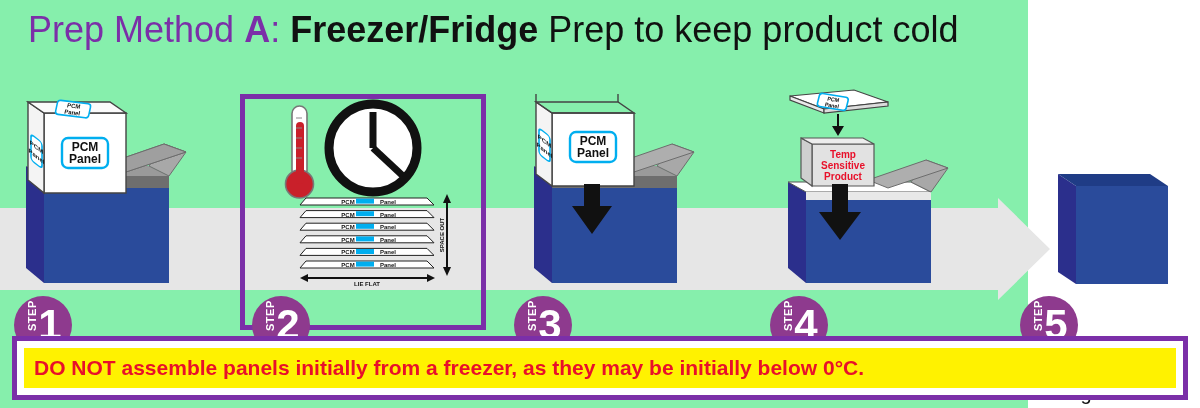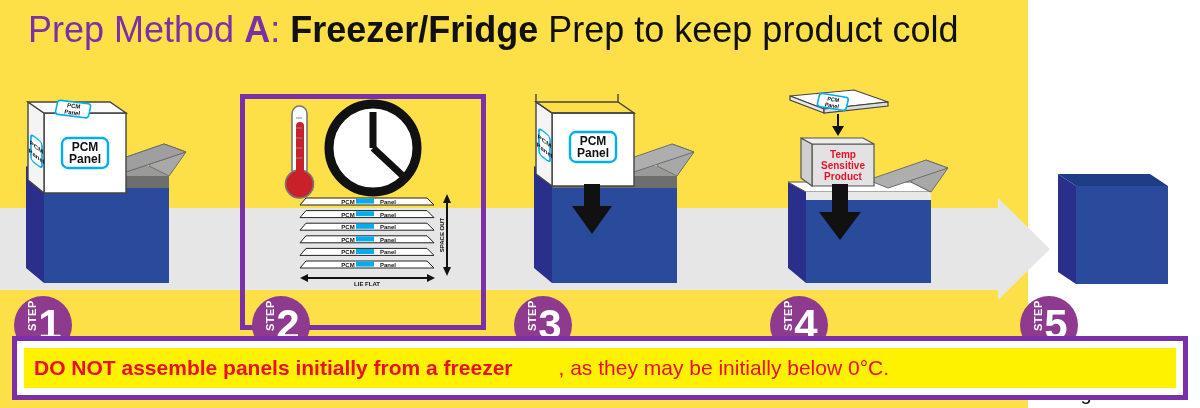--- a/index.html
+++ b/index.html
@@ -1,17 +1,17 @@
 <!DOCTYPE html>
 <html><head>
 <meta charset="utf-8">
 <style>
   html,body{margin:0;padding:0;background:#ffffff;}
   body{width:1200px;height:408px;font-family:"Liberation Sans",sans-serif;overflow:hidden;}
-  #stage{position:relative;width:1028px;height:408px;background:#fde047;}
+  #stage{position:relative;width:1028px;height:408px;background:#86efac;}
 
   
   .title{position:absolute;left:28px;top:8px;font-size:36px;line-height:44px;white-space:nowrap;}
   .t-purple{color:#7B2FA8;font-weight:400;}
   .t-purple-b{color:#7B2FA8;font-weight:700;}
   .t-black-b{color:#111111;font-weight:700;}
   .t-black{color:#111111;font-weight:400;}
 
   
   .proc-arrow{position:absolute;left:0px;top:198px;width:1050px;height:102px;}
@@ -35,21 +35,21 @@
   .cap-main{font-size:21px;font-weight:700;color:#111;line-height:25px;}
   .cap-sub{font-size:20px;font-weight:400;color:#111;line-height:25px;}
 
   
   .warn-frame{position:absolute;left:12px;top:336px;width:1176px;height:64px;
               border:5px solid #7B2FA8;box-sizing:border-box;background:#fff;}
   .warn-band{position:absolute;left:24px;top:348px;width:1152px;height:40px;background:#FFF200;}
   .warn-text{position:absolute;left:34px;top:350px;width:1140px;height:36px;
              line-height:36px;font-size:21px;white-space:nowrap;color:#E8102A;}
   .warn-bold{font-weight:700;color:#E8102A;}
-  .warn-reg{font-weight:400;color:#E8102A;margin-left:46px;}
+  .warn-reg{font-weight:700;color:#E8102A;}
 
   svg{display:block;overflow:visible;}
 </style>
 </head>
 <body>
 
 <div id="stage">
 
   <div class="title">
     <span class="t-purple">Prep Method </span><span class="t-purple-b">A</span><span class="t-purple">: </span><span class="t-black-b">Freezer/Fridge</span><span class="t-black"> Prep to keep product cold</span>

